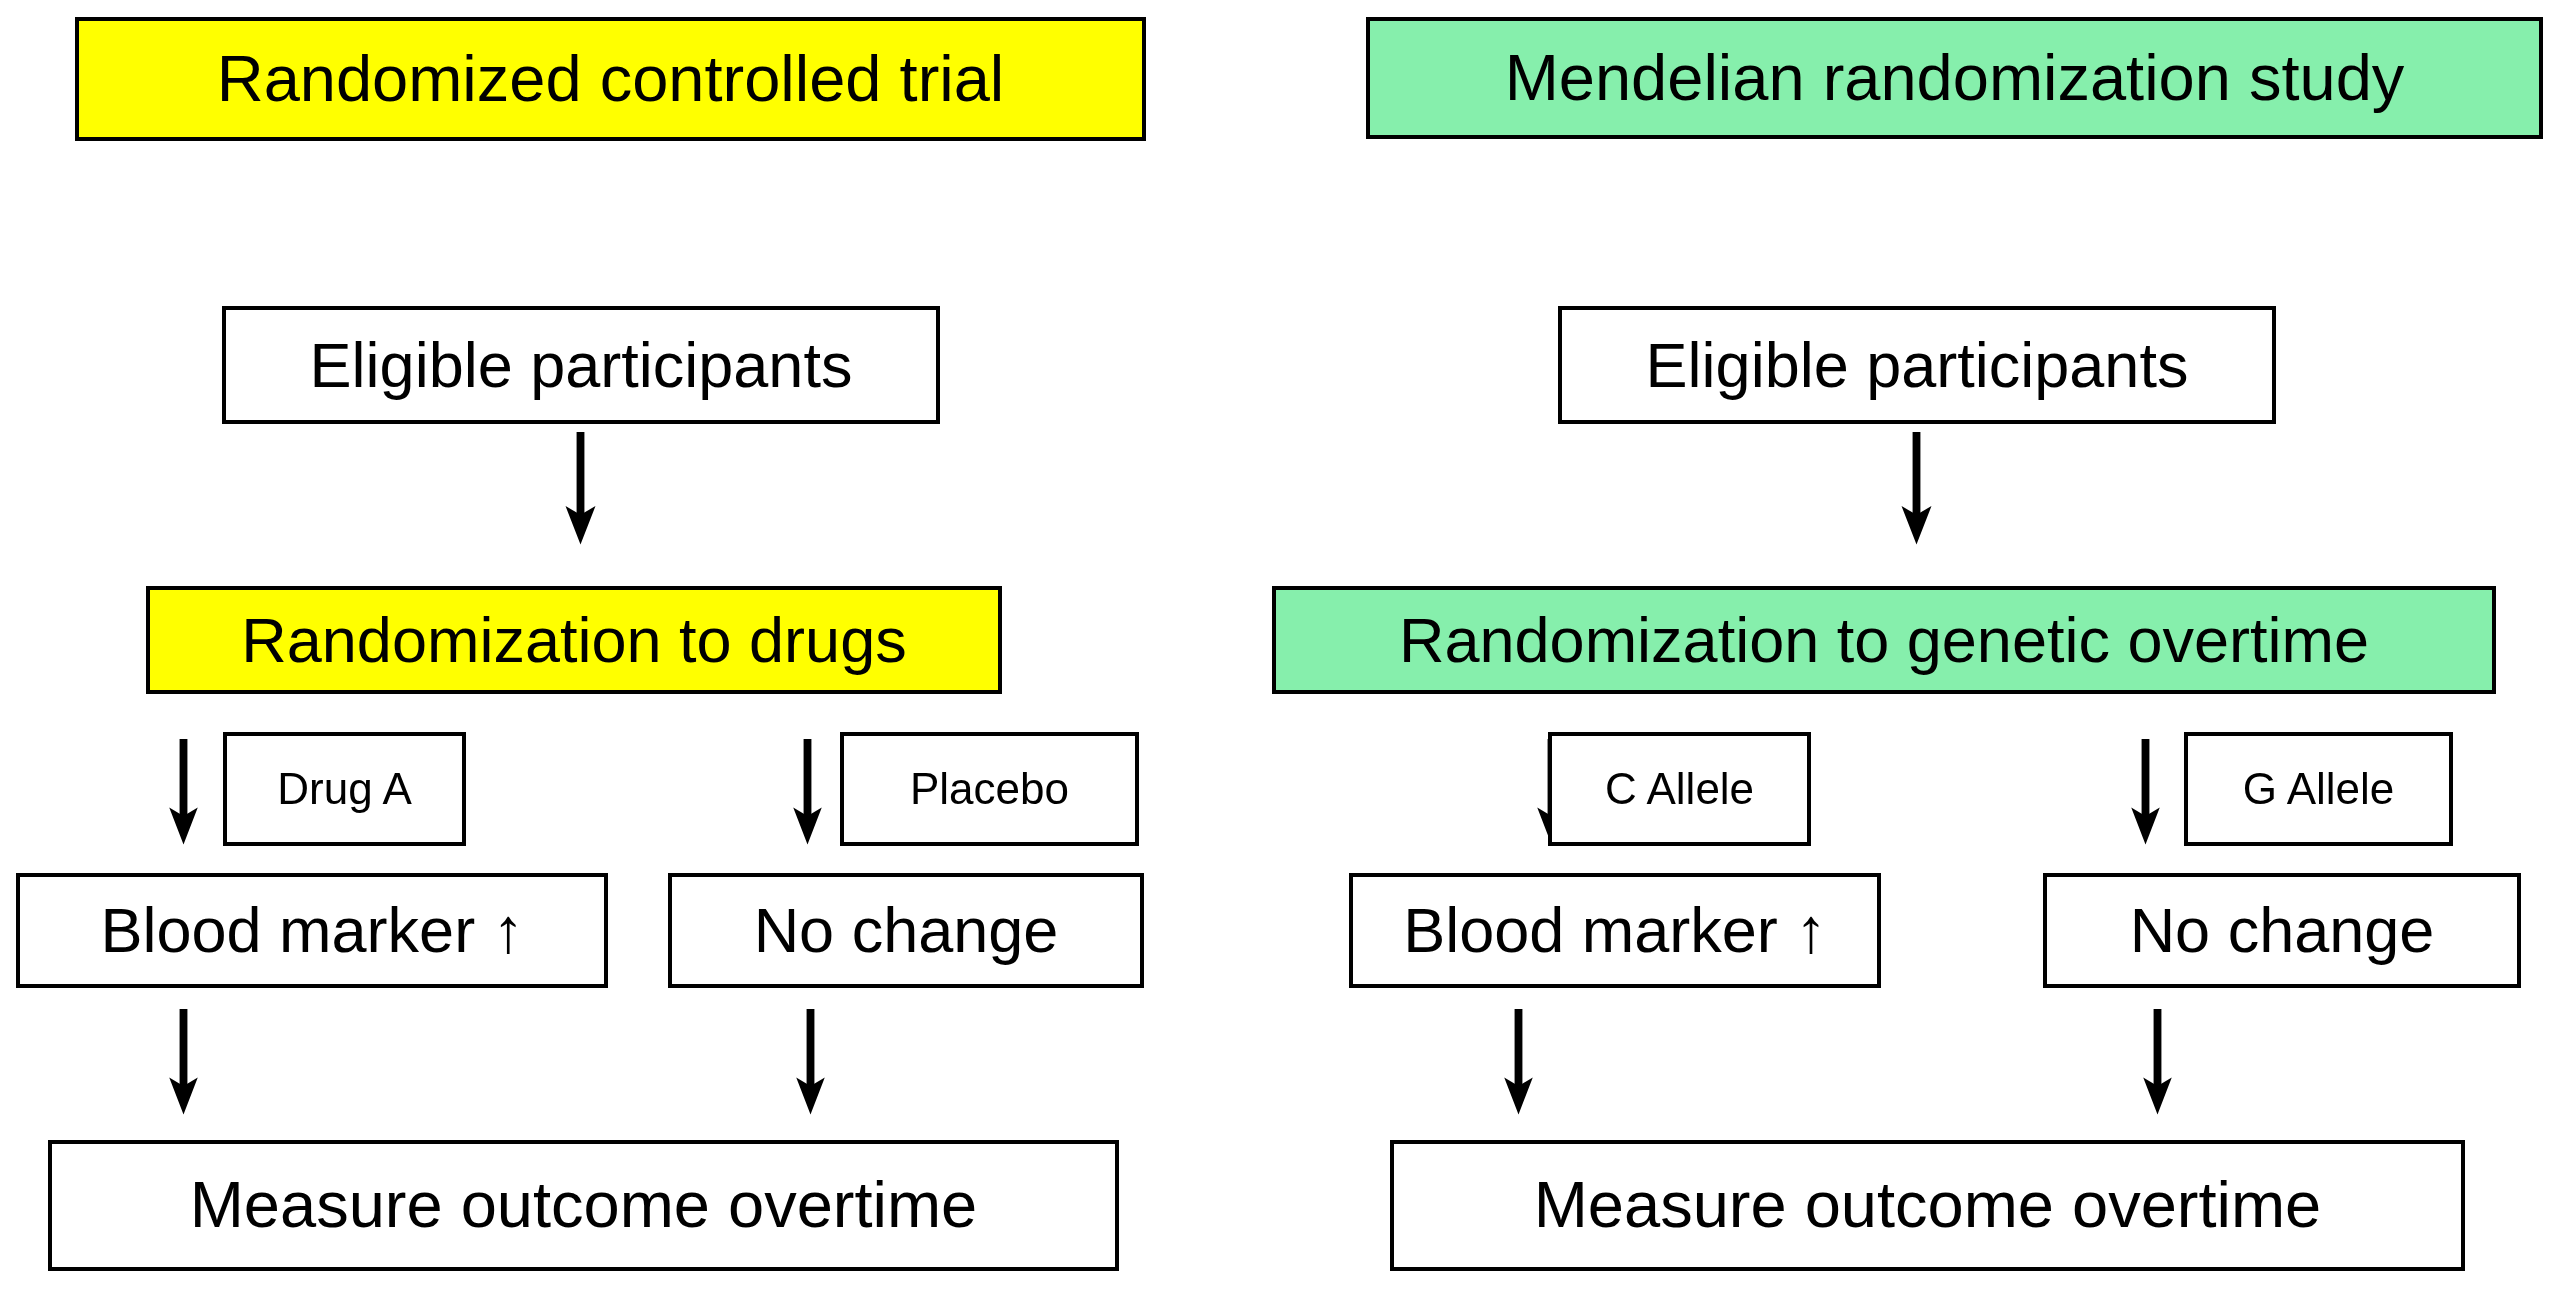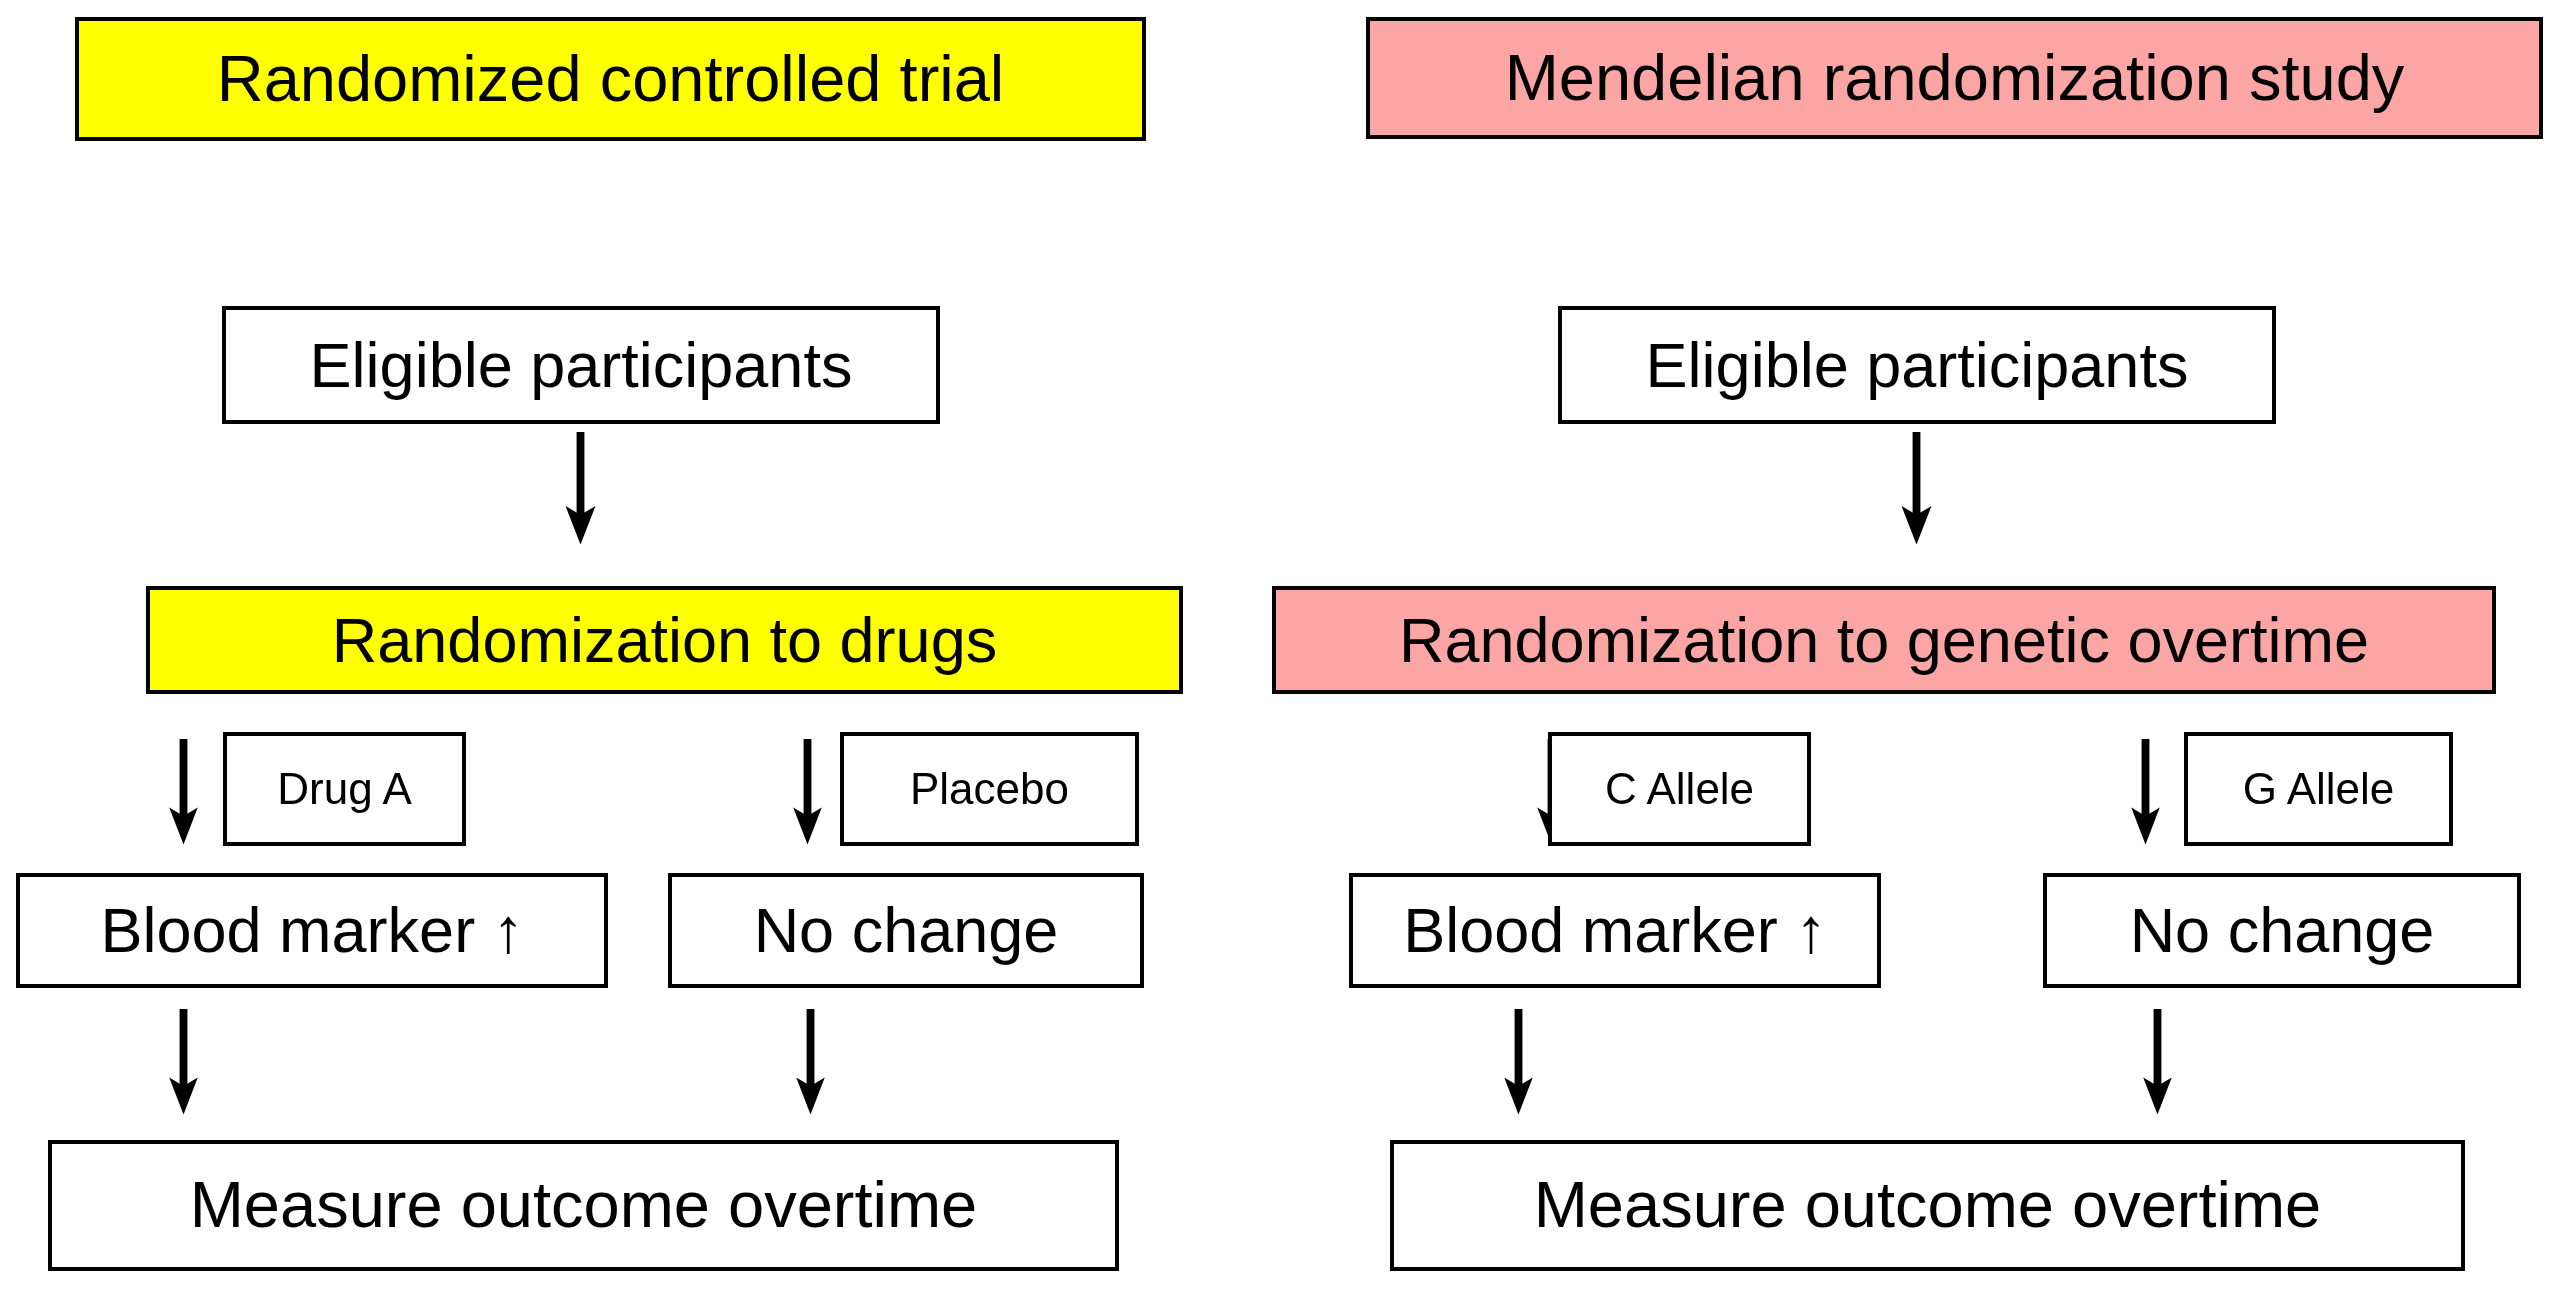--- a/index.html
+++ b/index.html
@@ -21,21 +21,21 @@
     border:4.3px solid #000000;
     background:#ffffff;
     display:flex;
     align-items:center;
     justify-content:center;
     text-align:center;
     line-height:1.05;
     white-space:nowrap;
   }
   .box.hl-yellow{background:#ffff00;}
-  .box.hl-pink{background:#fca5a5;}
+  .box.hl-pink{background:#86efac;}
   .box .txt{display:block;}
 
   
   .t-title   { font-size:65px; }
   .t-main    { font-size:63px; }
   .t-rand    { font-size:63px; }
   .t-small   { font-size:44px; }
   .t-outcome { font-size:65px; }
 
   
@@ -58,21 +58,21 @@
     <span class="txt">Eligible participants</span>
   </div>
 
   <div class="arrow" style="left:564px; top:432px;">
     <svg width="33" height="114" viewBox="0 0 46 160">
       <line x1="23" y1="0" x2="23" y2="118" stroke="#000" stroke-width="11"></line>
       <polygon points="23,158 2,104 23,116 44,104" fill="#000"></polygon>
     </svg>
   </div>
 
-  <div class="box hl-yellow t-rand" style="left:146px; top:586px; width:1037px; height:108px;">
+  <div class="box hl-yellow t-rand" style="left:146px; top:586px; width:856px; height:108px;">
     <span class="txt">Randomization to drugs</span>
   </div>
 
   <div class="arrow" style="left:167px; top:739px;">
     <svg width="33" height="107" viewBox="0 0 46 150">
       <line x1="23" y1="0" x2="23" y2="110" stroke="#000" stroke-width="11"></line>
       <polygon points="23,148 3,96 23,108 43,96" fill="#000"></polygon>
     </svg>
   </div>
   <div class="box t-small" style="left:223px; top:732px; width:243px; height:114px;">

